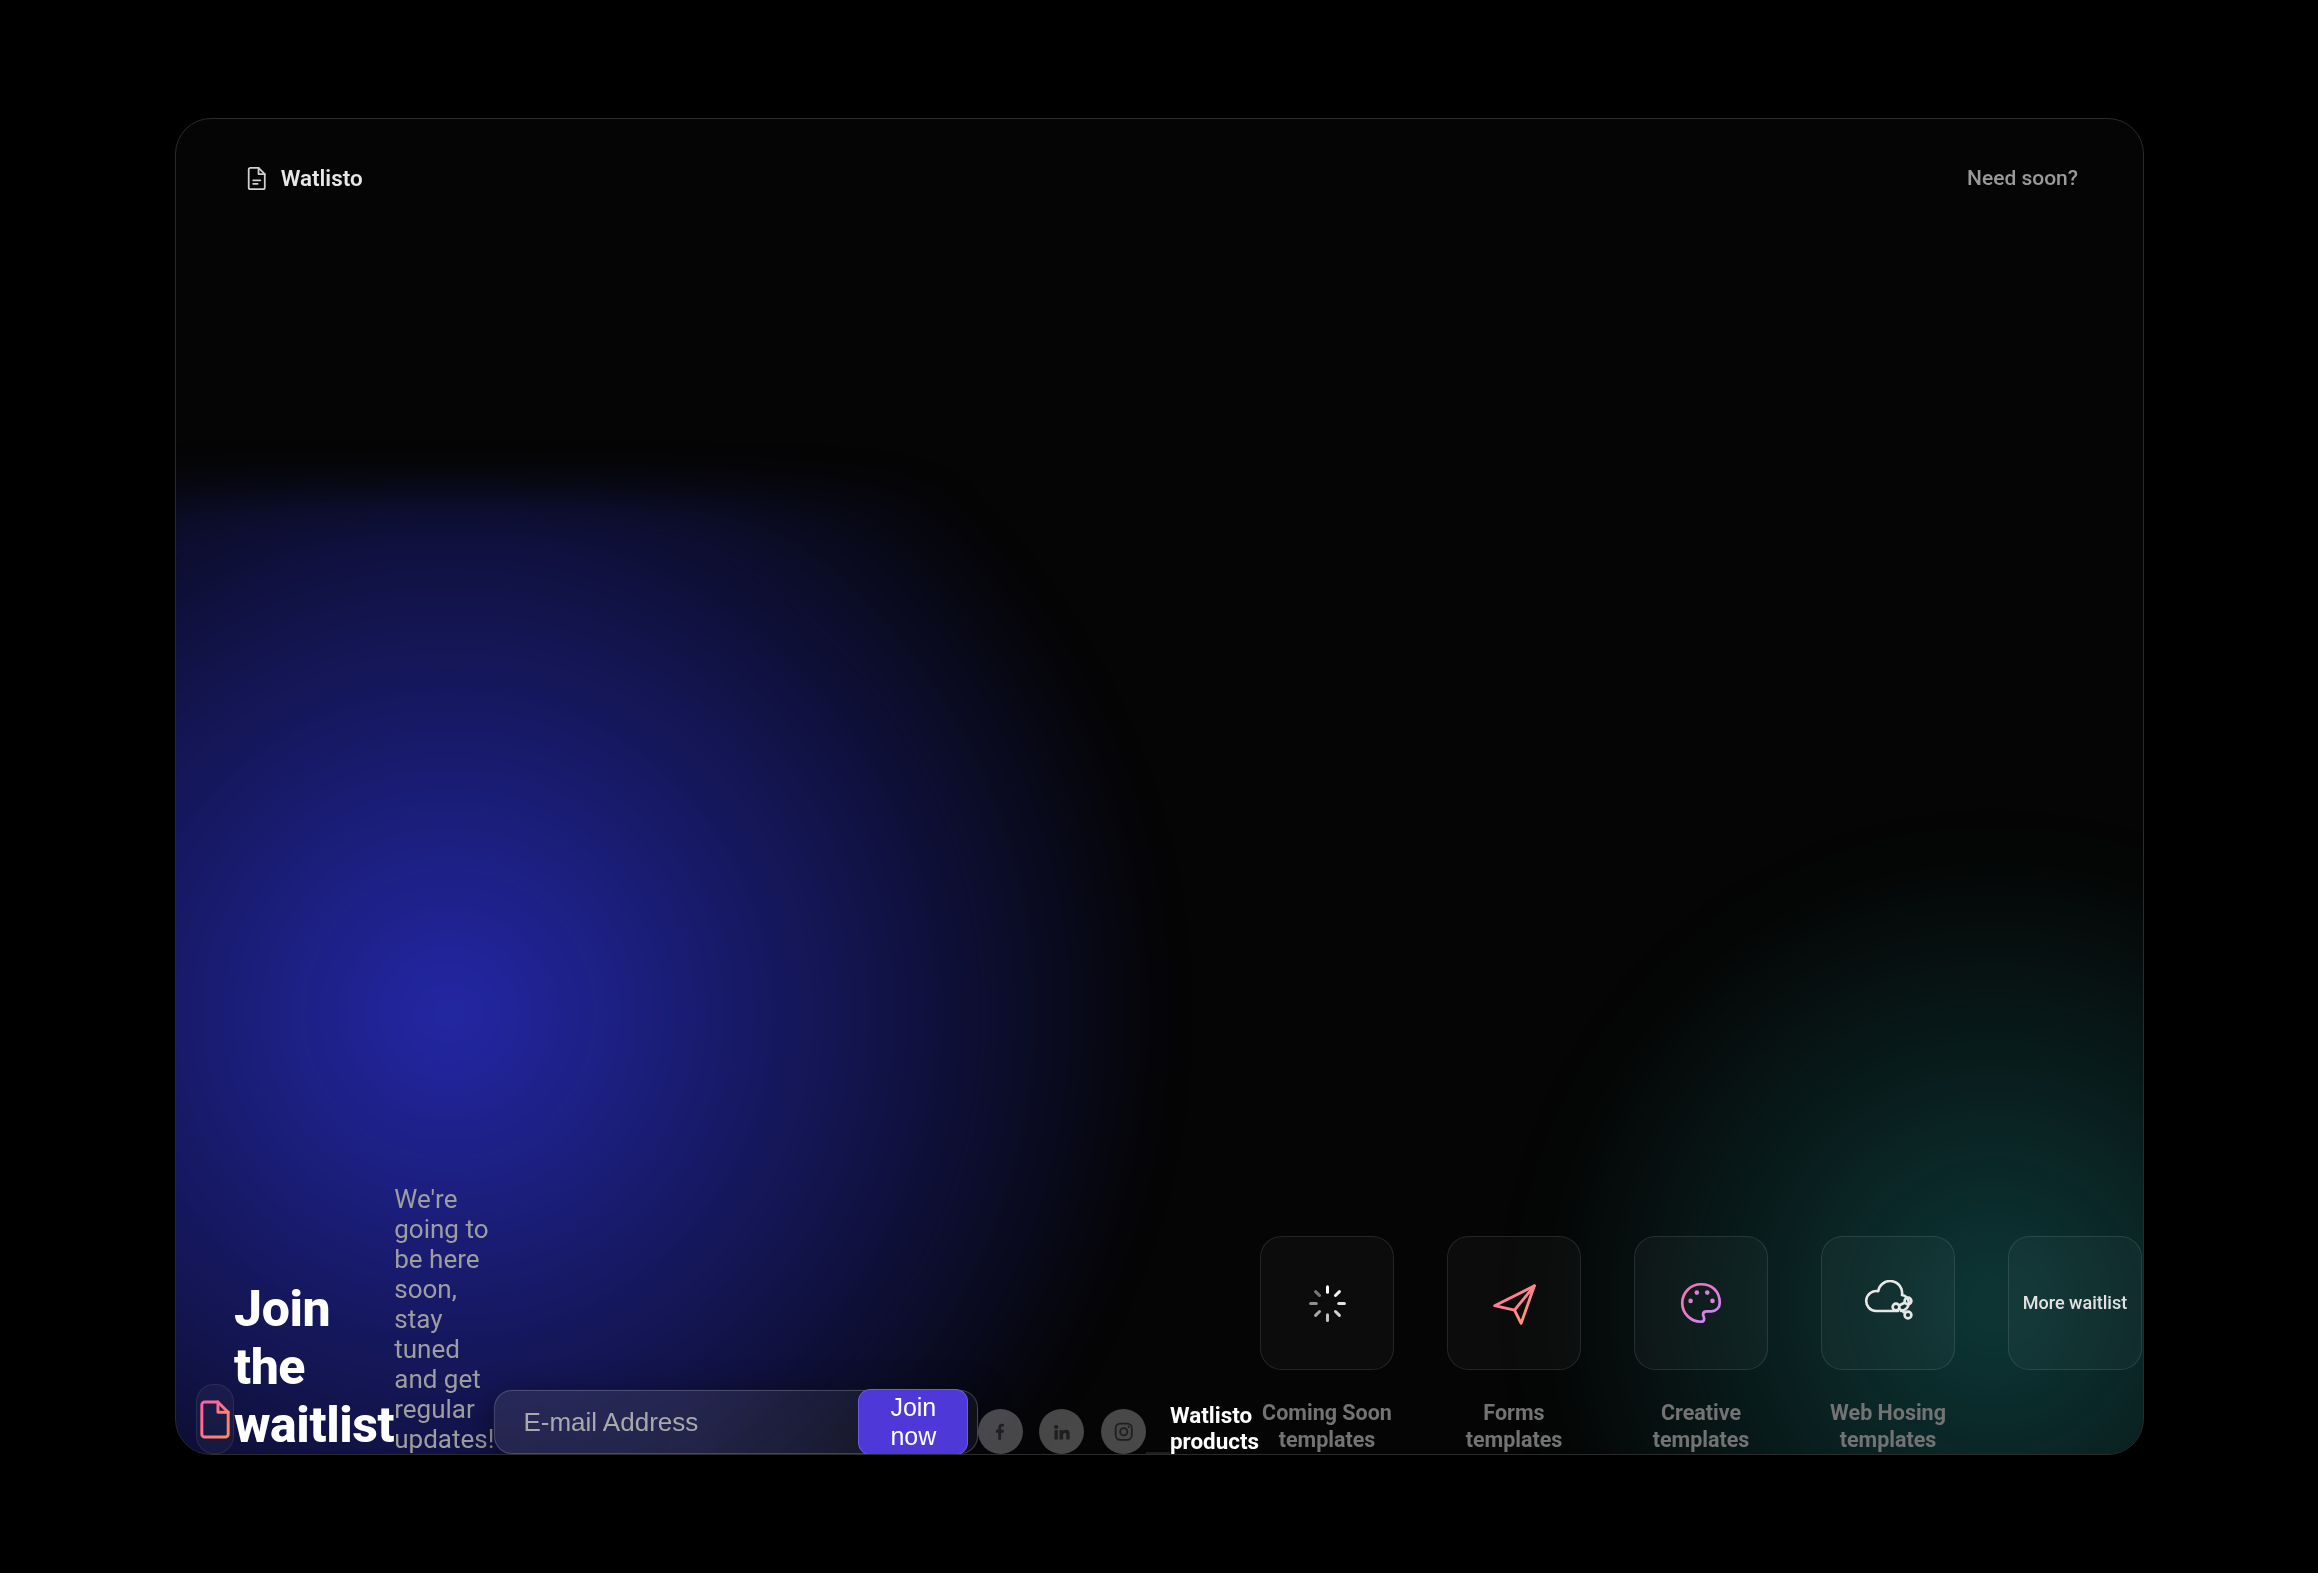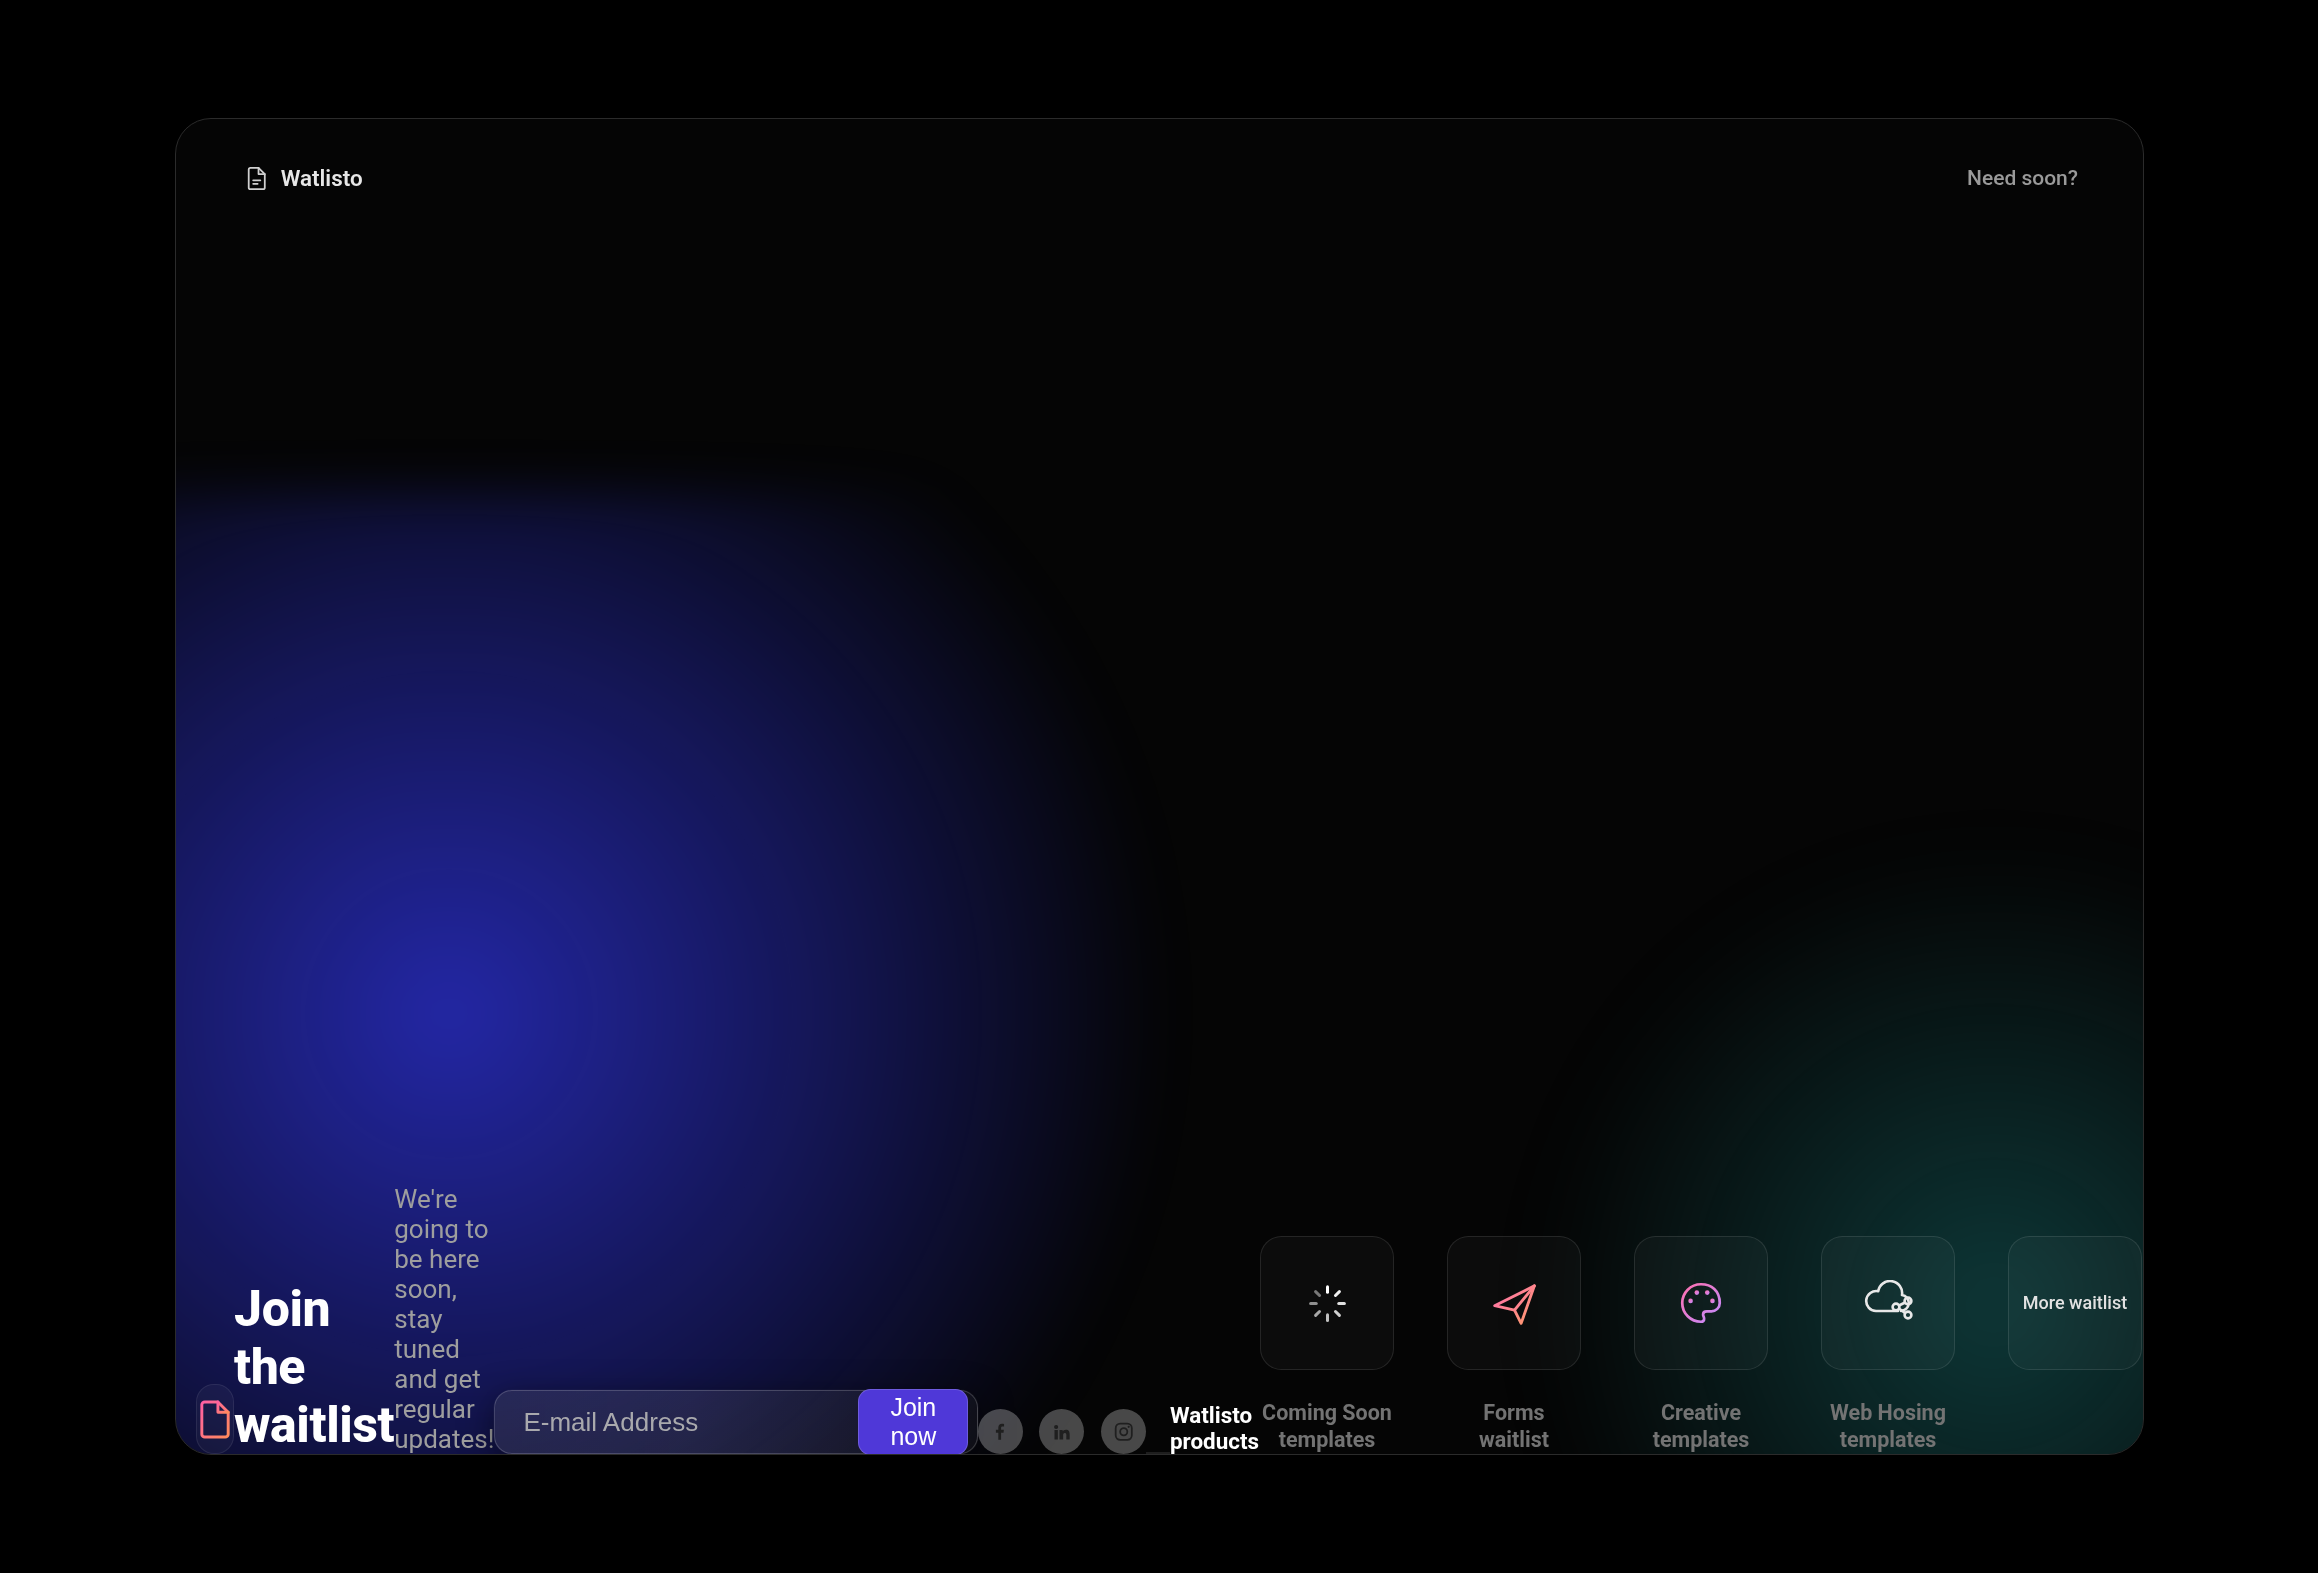--- a/index.html
+++ b/index.html
@@ -316,21 +316,21 @@
                     <linearGradient id="pg" x1="0" y1="0" x2="1" y2="1">
                       <stop offset="0%" stop-color="#ff6fae"></stop>
                       <stop offset="100%" stop-color="#ff9a6b"></stop>
                     </linearGradient>
                   </defs>
                 <path d="M6 26 L42 8 L30 42 L24 30 Z" stroke="url(#pg)"></path>
                 <line x1="24" y1="30" x2="42" y2="8" stroke="url(#pg)"></line>
               </svg>
             </span>
           </div>
-          <div class="card-caption">Forms waitlist</div>
+          <div class="card-caption">Forms templates</div>
         </div>
 
         <div class="card-col">
           <div class="card">
             <span>
               <svg width="50" height="50" viewBox="0 0 48 48" fill="none" stroke-width="2.6" stroke-linecap="round" stroke-linejoin="round">
                 <defs>
                     <linearGradient id="palg" x1="0" y1="0" x2="1" y2="1">
                       <stop offset="0%" stop-color="#ff6fae"></stop>
                       <stop offset="100%" stop-color="#c18cff"></stop>

